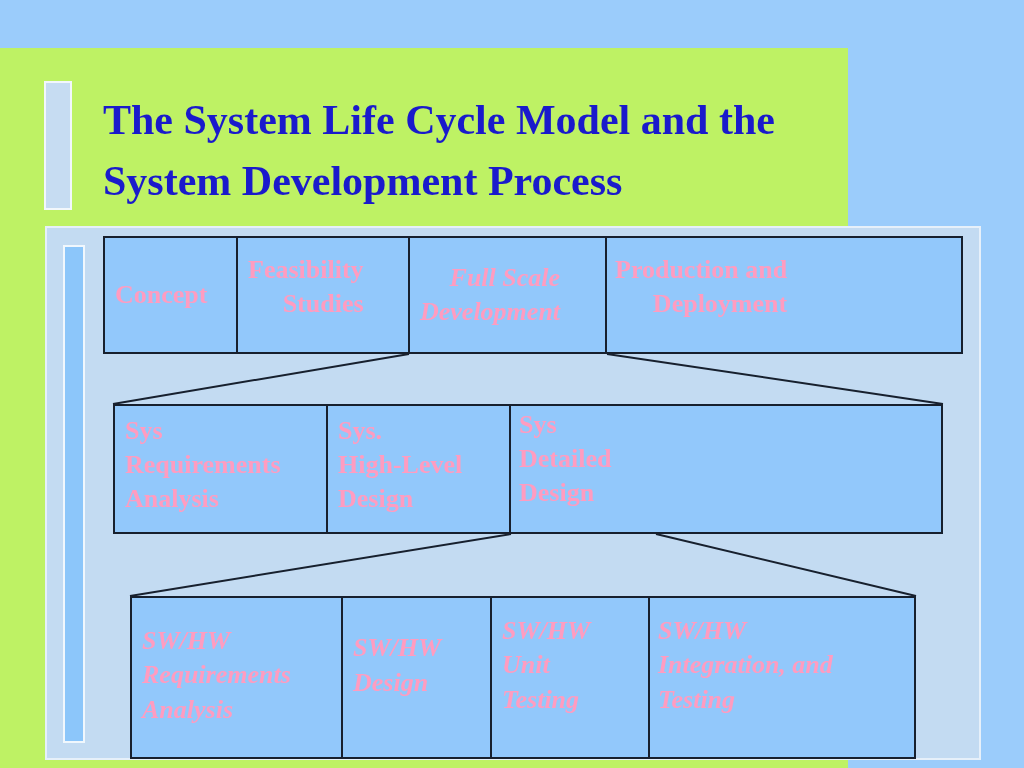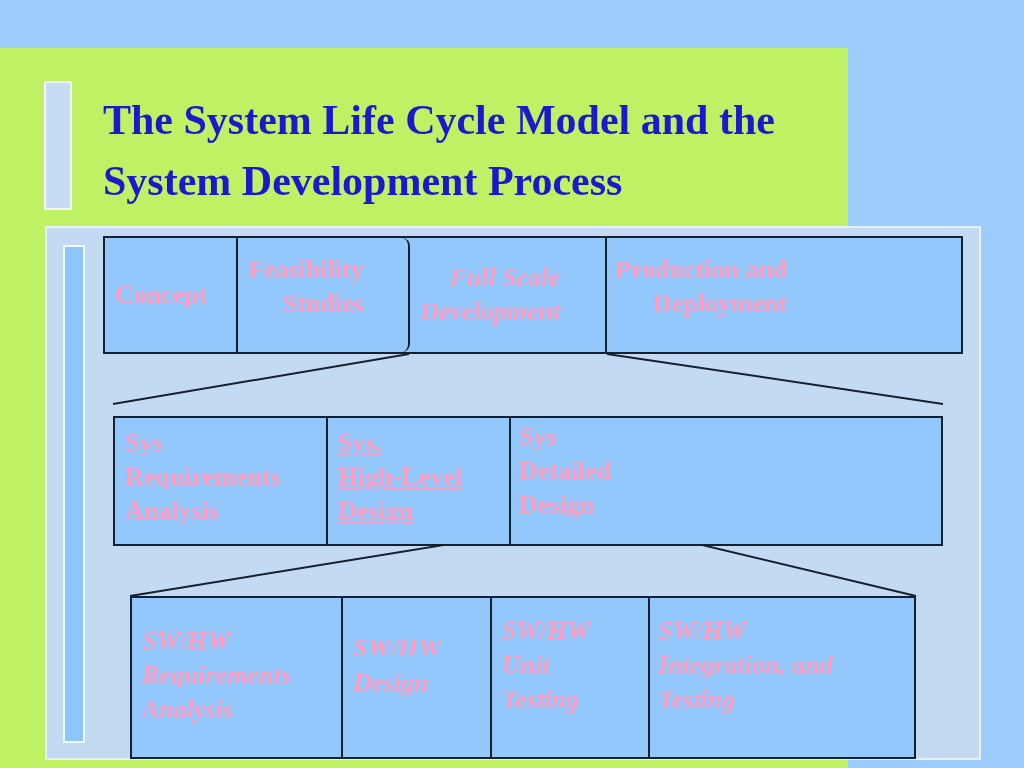--- a/index.html
+++ b/index.html
@@ -70,21 +70,21 @@
 
   
   .row {
     position: absolute;
     display: flex;
     box-sizing: border-box;
     border: 2px solid #17202E;
     background: #92C8FB;
   }
   .row-1 { left: 103px; top: 188px; width: 860px; height: 118px; text-align: right; }
-  .row-2 { left: 113px; top: 368px; width: 830px; height: 130px; }
+  .row-2 { left: 113px; top: 356px; width: 830px; height: 130px; }
   .row-3 { left: 130px; top: 548px; width: 786px; height: 163px; font-style: italic; }
 
   .cell {
     position: relative;
     box-sizing: border-box;
     border-right: 2px solid #17202E;
     color: #FF9CC0;
     font-family: "Liberation Serif", serif;
     font-weight: bold;
     font-size: 26px;
@@ -93,27 +93,27 @@
     display: flex;
     align-items: center;
     overflow: visible;
     white-space: pre-line;
   }
   .cell:last-child { border-right: none; padding-left: 8px; }
   .cell span { display: block; }
 
   
   .r1c1 { width: 133px; }
-  .r1c2 { width: 172px; border-radius: 8px; }
+  .r1c2 { width: 172px; }
   .r1c3 { width: 197px; font-style: italic; }
   .r1c4 { width: 354px; }
 
   
   .r2c1 { width: 213px; }
-  .r2c2 { width: 183px; text-decoration: underline; }
+  .r2c2 { width: 183px; }
   .r2c3 { width: 144px; }
   .r2c4 { width: 286px; }
 
   
   .r3c1 { width: 211px; }
   .r3c2 { width: 149px; }
   .r3c3 { width: 158px; }
   .r3c4 { width: 264px; }
 
   

